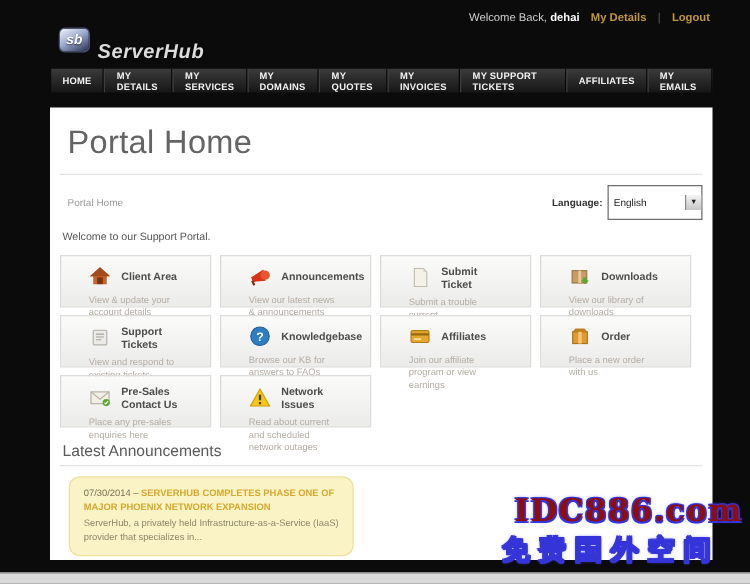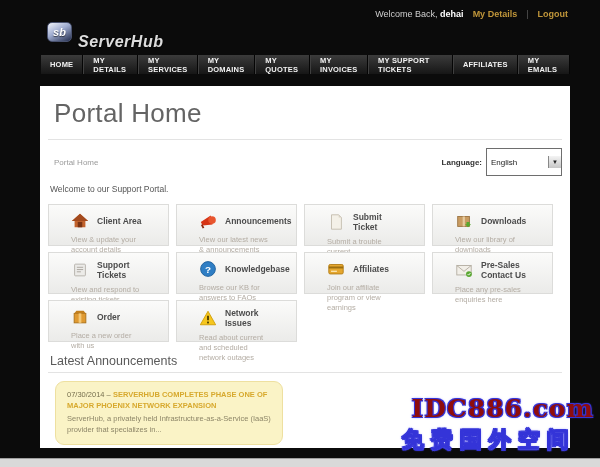--- a/index.html
+++ b/index.html
@@ -279,43 +279,43 @@
           </span>
         <span class="card-title">Affiliates</span>
       </div>
       <div class="card-desc">Join our affiliate program or view earnings</div>
     </div>
 
     <div class="card">
       <div class="card-head">
         <span class="card-icon">
             <svg viewBox="0 0 20 20">
+              <rect x="3.5" y="6" width="13" height="10.5" fill="#e09a31" stroke="#a8701a" stroke-width="1"></rect>
+              <path d="M3.5 6 L6 3 H14 L16.5 6 Z" fill="#c27f1d"></path>
+              <rect x="8.5" y="6" width="3" height="10.5" fill="#f3c878"></rect>
+            </svg>
+          </span>
+        <span class="card-title">Order</span>
+      </div>
+      <div class="card-desc">Place a new order with us</div>
+    </div>
+
+    <div class="card">
+      <div class="card-head">
+        <span class="card-icon">
+            <svg viewBox="0 0 20 20">
               <rect x="2" y="5" width="16" height="10.5" fill="#f2efe8" stroke="#b3ada0" stroke-width="1"></rect>
               <path d="M2 5 L10 11.5 L18 5" fill="none" stroke="#b3ada0" stroke-width="1"></path>
               <circle cx="15.5" cy="14.5" r="3.2" fill="#5aa832"></circle>
               <path d="M14 14.5 l1.2 1.2 l2 -2.4" stroke="#fff" stroke-width="1" fill="none"></path>
             </svg>
           </span>
         <span class="card-title">Pre-Sales Contact Us</span>
       </div>
       <div class="card-desc">Place any pre-sales enquiries here</div>
-    </div>
-
-    <div class="card">
-      <div class="card-head">
-        <span class="card-icon">
-            <svg viewBox="0 0 20 20">
-              <rect x="3.5" y="6" width="13" height="10.5" fill="#e09a31" stroke="#a8701a" stroke-width="1"></rect>
-              <path d="M3.5 6 L6 3 H14 L16.5 6 Z" fill="#c27f1d"></path>
-              <rect x="8.5" y="6" width="3" height="10.5" fill="#f3c878"></rect>
-            </svg>
-          </span>
-        <span class="card-title">Order</span>
-      </div>
-      <div class="card-desc">Place a new order with us</div>
     </div>
 
 
     <div class="card">
       <div class="card-head">
         <span class="card-icon">
             <svg viewBox="0 0 20 20">
               <path d="M10 2.5 L18.5 17.5 H1.5 Z" fill="#f6c61d" stroke="#cf9d05" stroke-width="1"></path>
               <rect x="9" y="7.5" width="2" height="5" fill="#4a3a00"></rect>
               <rect x="9" y="14" width="2" height="2" fill="#4a3a00"></rect>

